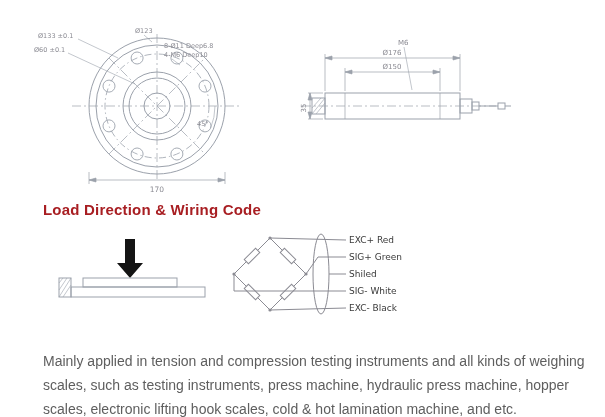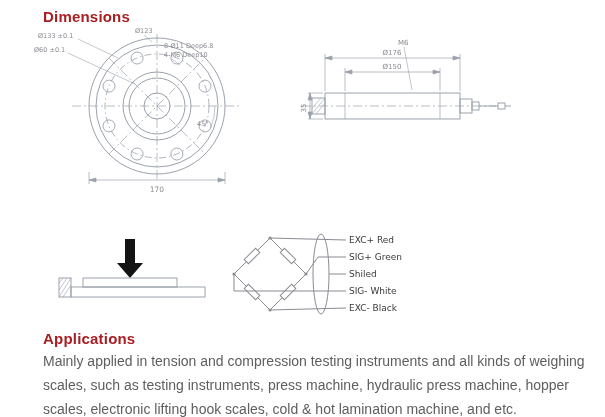--- a/index.html
+++ b/index.html
@@ -20,21 +20,20 @@
   }
   .drw { position:absolute; }
   svg text { font-family:"DejaVu Sans", sans-serif; }
   .mono { font-family:"DejaVu Sans Mono", monospace; }
 </style>
 </head>
 <body>
 
 <div class="page">
 
-  <div class="heading" id="h-dimensions">Dimensions</div>
 
   <svg class="drw" style="left:32px; top:26px;" width="240" height="172" viewBox="0 0 240 172">
     <g stroke="#9ba1ab" fill="none" stroke-width="1">
       <circle cx="125" cy="80" r="68"></circle>
       <circle cx="125" cy="80" r="61"></circle>
       <circle cx="125" cy="80" r="52" stroke-dasharray="7 3 1.5 3" stroke-width="0.8"></circle>
       <circle cx="125" cy="80" r="34"></circle>
       <circle cx="125" cy="80" r="28"></circle>
       <circle cx="125" cy="80" r="13"></circle>
     </g>
@@ -109,20 +108,21 @@
       <path d="M104 11 L112 54" fill="none" stroke-width="0.6"></path>
     </g>
     <g fill="#8a8a92" font-size="7">
       <text x="92" y="19" text-anchor="middle">Ø176</text>
       <text x="92" y="33" text-anchor="middle">Ø150</text>
       <text x="98" y="9">M6</text>
       <text x="6" y="72" transform="rotate(-90 6 72)" text-anchor="middle">35</text>
     </g>
   </svg>
 
+  <div class="heading" id="h-load">Load Direction &amp; Wiring Code</div>
 
   <svg class="drw" style="left:55px; top:233px;" width="165" height="84" viewBox="0 0 165 84">
     <path d="M70 6 H80 V30 H88 L75 45 L62 30 H70 Z" fill="#141414" stroke="none"></path>
     <g stroke="#9ba1ab" fill="none" stroke-width="1">
       <rect x="28" y="45" width="94" height="9"></rect>
       <rect x="16" y="54" width="134" height="10"></rect>
       <rect x="4" y="45" width="12" height="19"></rect>
       <path d="M4 64 L16 45 M4 57 L12 45 M8 64 L16 52 M4 50 L8 45" stroke-width="0.6"></path>
     </g>
   </svg>
@@ -153,17 +153,16 @@
     </g>
     <g class="mono" fill="#3a3a3a" font-size="9" font-family="DejaVu Sans Mono, monospace">
       <text x="121" y="15">EXC+ Red</text>
       <text x="121" y="32">SIG+ Green</text>
       <text x="121" y="49">Shiled</text>
       <text x="121" y="66">SIG- White</text>
       <text x="121" y="83">EXC- Black</text>
     </g>
   </svg>
 
-  <div class="heading" id="h-apps">Applications</div>
 
   <div class="apps-text">Mainly applied in tension and compression testing instruments and all kinds of weighing scales, such as testing instruments, press machine, hydraulic press machine, hopper scales, electronic lifting hook scales, cold &amp; hot lamination machine, and etc.</div>
 
 </div>
 
 </body></html>

